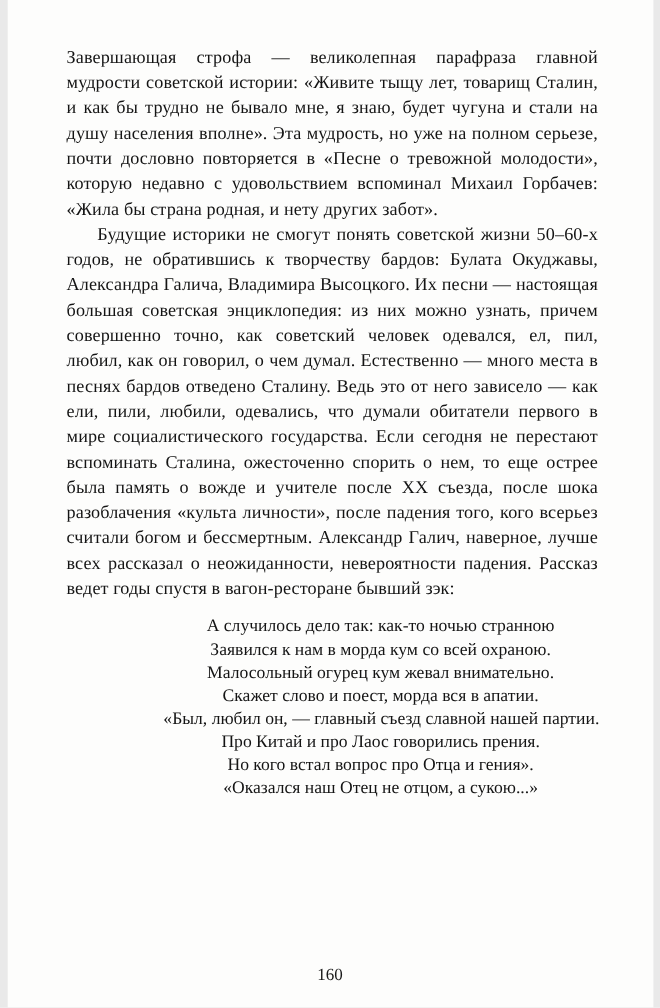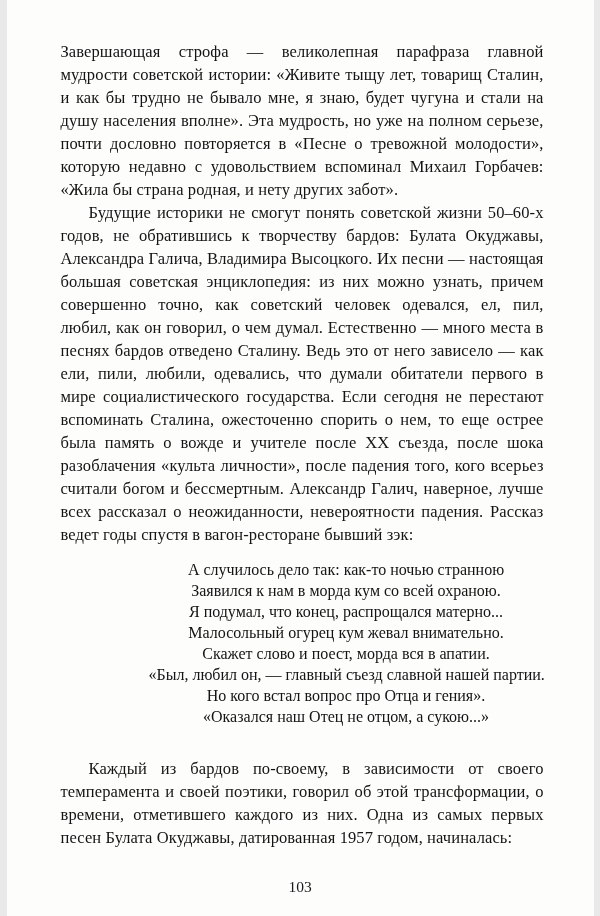--- a/index.html
+++ b/index.html
@@ -54,25 +54,24 @@
 
 <div class="page">
 
   <p class="para no-indent">Завершающая строфа — великолепная парафраза главной мудрости советской истории: «Живите тыщу лет, товарищ Сталин, и как бы трудно не бывало мне, я знаю, будет чугуна и стали на душу населения вполне». Эта мудрость, но уже на полном серьезе, почти дословно повторяется в «Песне о тревожной молодости», которую недавно с удовольствием вспоминал Михаил Горбачев: «Жила бы страна родная, и нету других забот».</p>
 
   <p class="para">Будущие историки не смогут понять советской жизни 50–60-х годов, не обратившись к творчеству бардов: Булата Окуджавы, Александра Галича, Владимира Высоцкого. Их песни — настоящая большая советская энциклопедия: из них можно узнать, причем совершенно точно, как советский человек одевался, ел, пил, любил, как он говорил, о чем думал. Естественно — много места в песнях бардов отведено Сталину. Ведь это от него зависело — как ели, пили, любили, одевались, что думали обитатели первого в мире социалистического государства. Если сегодня не перестают вспоминать Сталина, ожесточенно спорить о нем, то еще острее была память о вожде и учителе после XX съезда, после шока разоблачения «культа личности», после падения того, кого всерьез считали богом и бессмертным. Александр Галич, наверное, лучше всех рассказал о неожиданности, невероятности падения. Рассказ ведет годы спустя в вагон-ресторане бывший зэк:</p>
 
   <div class="verse">
     <div class="verse-line">А случилось дело так: как-то ночью странною</div>
     <div class="verse-line">Заявился к нам в морда кум со всей охраною.</div>
-    <div class="verse-line">Я подумал, что конец, распрощался матерно...</div>
     <div class="verse-line">Малосольный огурец кум жевал внимательно.</div>
     <div class="verse-line">Скажет слово и поест, морда вся в апатии.</div>
     <div class="verse-line">«Был, любил он, — главный съезд славной нашей партии.</div>
+    <div class="verse-line">Про Китай и про Лаос говорились прения.</div>
     <div class="verse-line">Но кого встал вопрос про Отца и гения».</div>
     <div class="verse-line">«Оказался наш Отец не отцом, а сукою...»</div>
   </div>
 
-  <p class="para">Каждый из бардов по-своему, в зависимости от своего темперамента и своей поэтики, говорил об этой трансформации, о времени, отметившего каждого из них. Одна из самых первых песен Булата Окуджавы, датированная 1957 годом, начиналась:</p>
 
-  <div class="page-number">103</div>
+  <div class="page-number">160</div>
 
 </div>
 
 </body></html>

